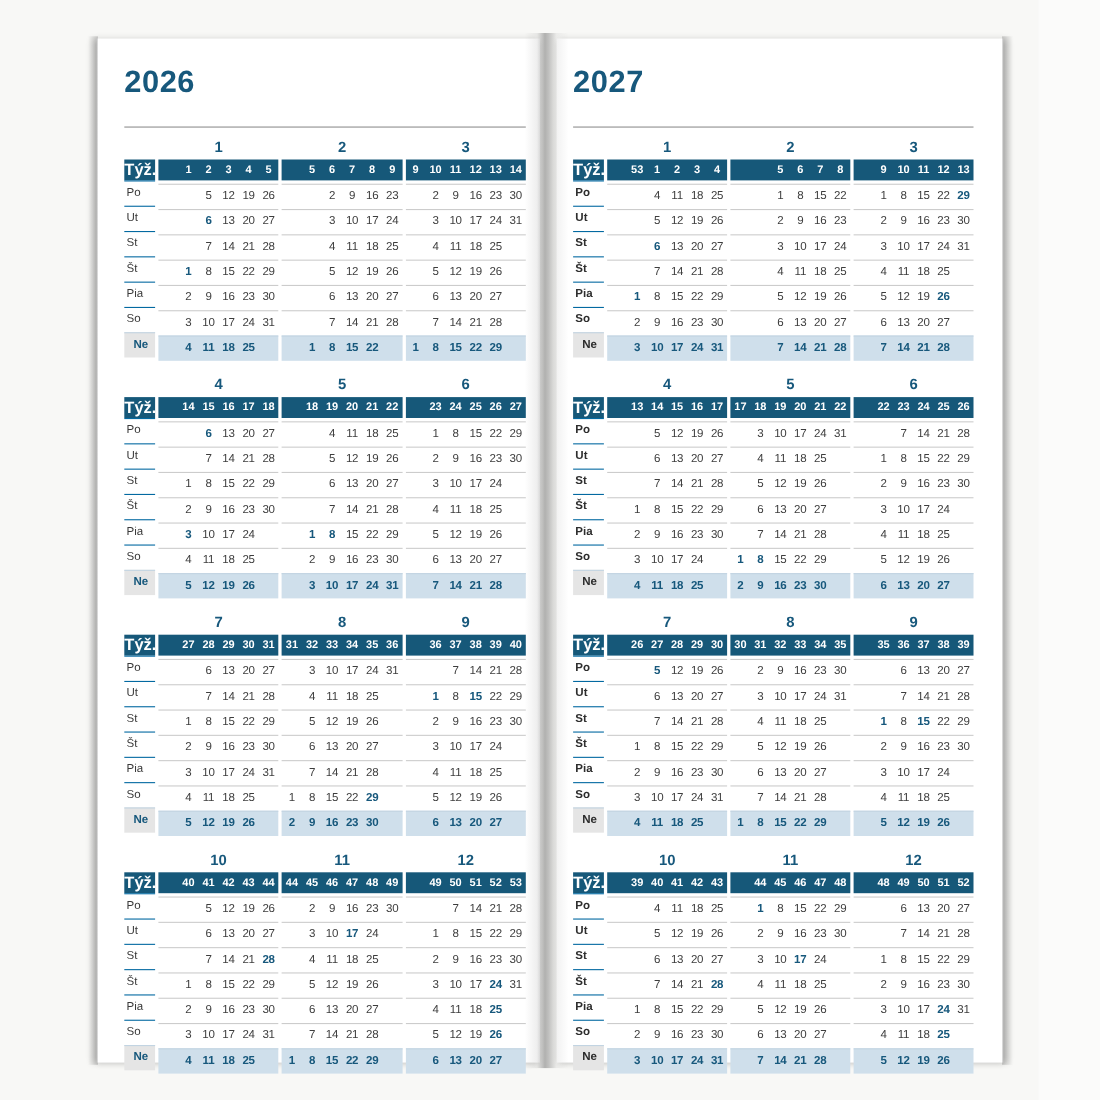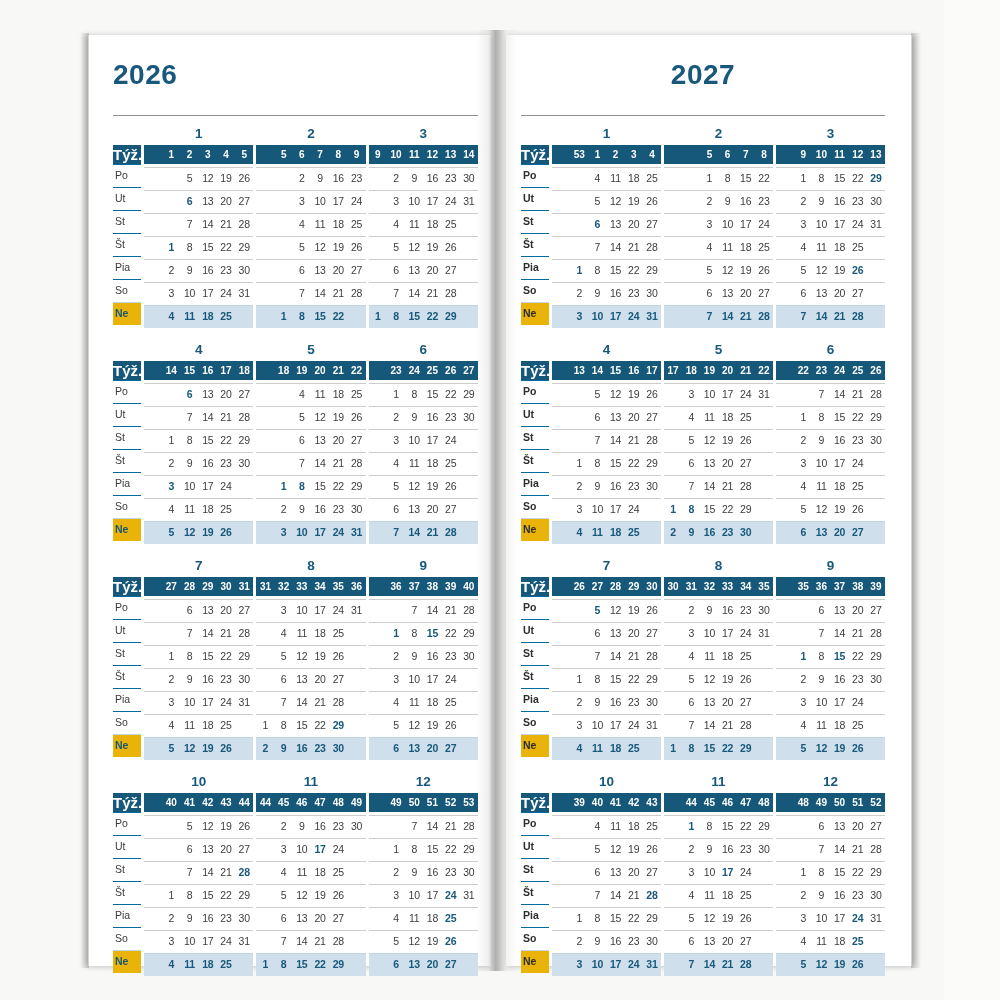--- a/index.html
+++ b/index.html
@@ -6,39 +6,39 @@
   body{width:1000px;height:1000px;background:#fbfbfa;font-family:"Liberation Sans","DejaVu Sans",sans-serif;}
   .spread{position:relative;width:944px;height:1000px;background:#f8f8f6;overflow:hidden;}
   .page{position:absolute;top:35px;height:931px;background:#ffffff;}
   .page.left{left:88px;width:403px;box-shadow:-4px 0 6px rgba(0,0,0,.16),0 2px 5px rgba(0,0,0,.08);}
   .page.right{left:506px;width:406px;box-shadow:4px 0 6px rgba(0,0,0,.16),0 2px 5px rgba(0,0,0,.08);}
   .page-inner{position:absolute;top:0;bottom:0;}
   .page.left .page-inner{left:25px;right:13px;}
   .page.right .page-inner{left:15px;right:27px;}
   .year-row{height:55px;padding-top:25px;}
   .year-title{font-size:28px;line-height:30px;font-weight:bold;color:#17587c;letter-spacing:.5px;}
-  .page.right .year-title{text-align:center;}
+  .page.right .year-title{text-align:left;}
   .rule{border-top:1px solid #8f8f8f;margin-bottom:10px;}
   .group{display:flex;gap:3px;margin-bottom:14px;}
   .labels{width:28px;flex:none;}
   .month{flex:1;min-width:0;}
   .m-head{height:16px;margin-bottom:3px;text-align:center;font-size:13.5px;font-weight:bold;color:#17587c;}
   .m-head-spacer{height:19px;}
   .tyz-box{height:19px;line-height:19px;background:#165879;color:#ffffff;font-size:15px;font-weight:bold;text-align:center;}
   .week-bar{height:19px;background:#165879;display:grid;grid-template-columns:repeat(6,1fr);}
   .week-bar .c{line-height:19px;text-align:center;font-size:10px;font-weight:bold;color:#ffffff;}
   .day-rows{margin-top:3px;}
   .d-row{height:22px;display:grid;grid-template-columns:repeat(6,1fr);border-top:1px solid #cccccc;}
   .d-row .c{line-height:21px;text-align:center;font-size:10.5px;color:#3d3d3d;letter-spacing:-.2px;}
   .d-row.ne-row{background:#cfdfeb;border-top-color:#c2d4e2;}
   .d-row.ne-row .c{color:#17587c;font-weight:bold;}
   .c.hol{color:#17587c;font-weight:bold;}
   .d-label{height:22px;line-height:21px;border-top:1px solid #0369a1;font-size:10.5px;color:#3a3a3a;padding-left:2px;}
   .page.right .d-label{font-weight:bold;color:#2e2e2e;}
-  .d-label.ne-label{background:#eab308;color:#17587c;font-weight:bold;border-top-color:#c2d4e2;}
+  .d-label.ne-label{background:#e5e5e5;color:#17587c;font-weight:bold;border-top-color:#c2d4e2;text-align:center;}
   .fold{position:absolute;left:477px;top:30px;width:40px;height:941px;z-index:5;pointer-events:none;
     background:linear-gradient(to right,rgba(0,0,0,0) 0%,rgba(90,90,90,.10) 28%,rgba(60,60,60,.38) 46%,rgba(60,60,60,.30) 54%,rgba(120,120,120,.10) 72%,rgba(0,0,0,0) 100%);}
   .edge-l{position:absolute;left:80px;top:33px;width:9px;height:935px;z-index:4;pointer-events:none;
     background:linear-gradient(to right,rgba(0,0,0,0),rgba(0,0,0,.18));}
   .edge-r{position:absolute;left:911px;top:33px;width:10px;height:935px;z-index:4;pointer-events:none;
     background:linear-gradient(to right,rgba(0,0,0,.18),rgba(0,0,0,0));}
 </style>
 </head>
 <body>
 

